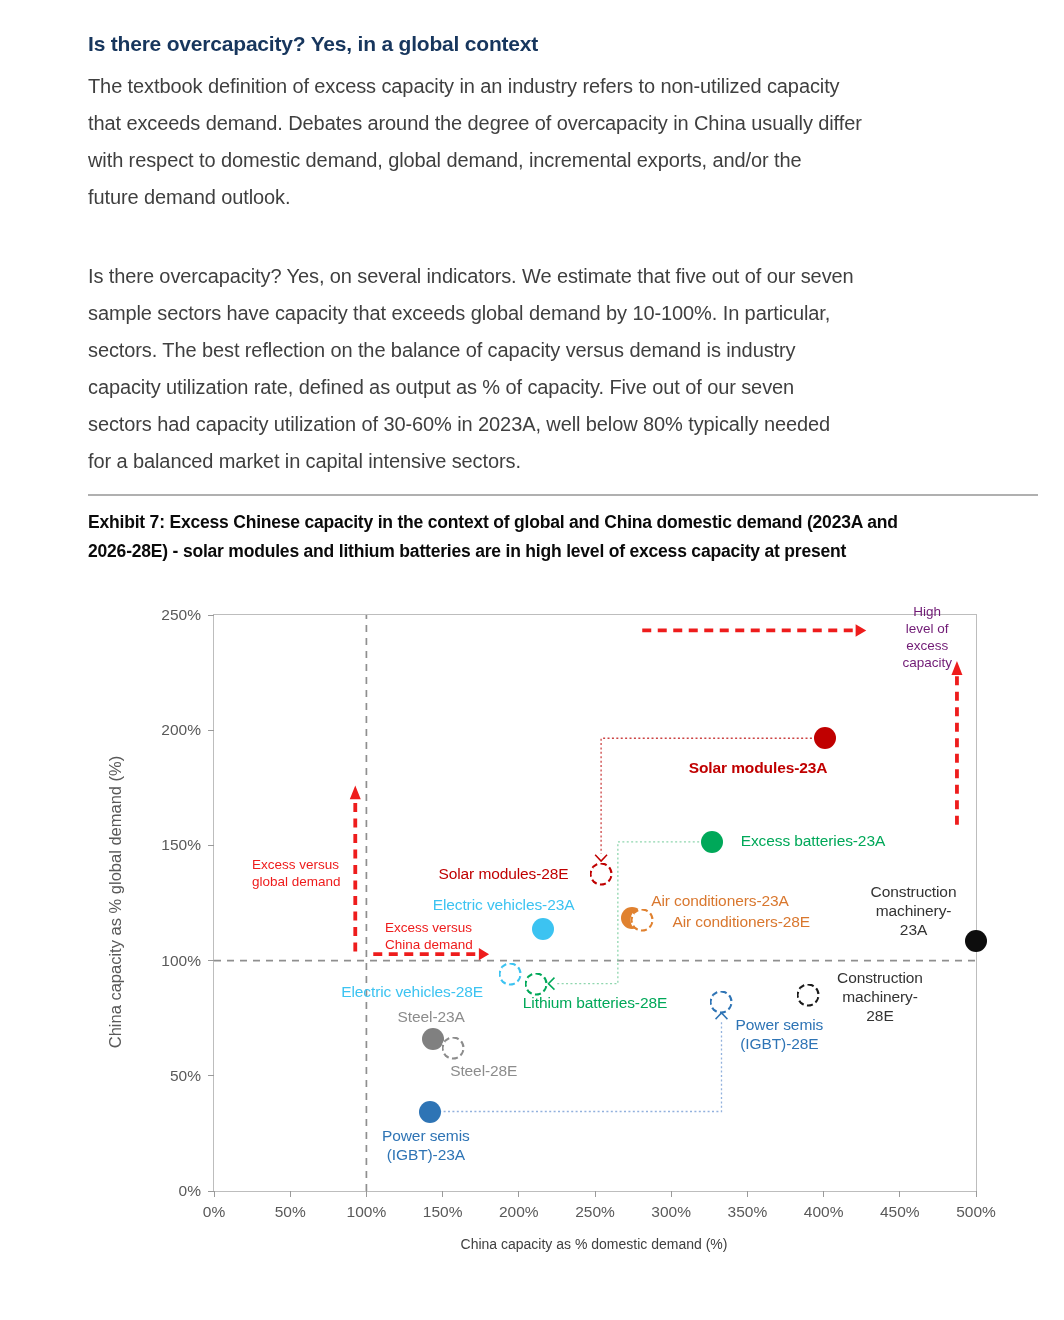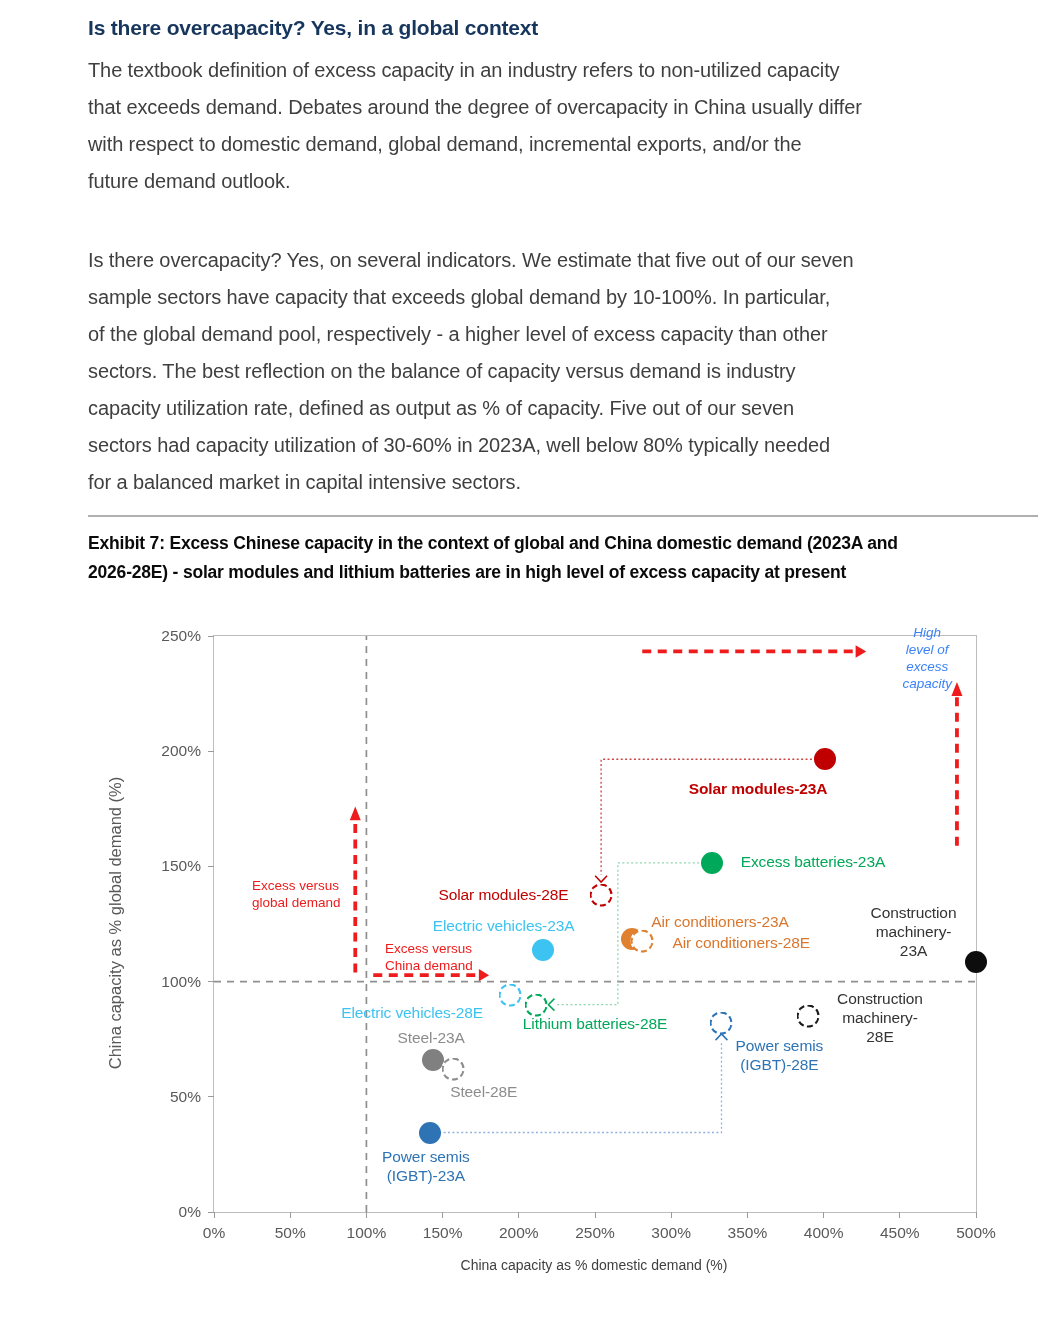--- a/index.html
+++ b/index.html
@@ -1,18 +1,18 @@
 <!DOCTYPE html>
 <html><head>
 <meta charset="utf-8">
 <style>
   html,body{margin:0;padding:0;background:#fff;}
   body{width:1064px;height:1320px;overflow:hidden;font-family:"Liberation Sans",sans-serif;position:relative;}
   .content{padding:16px 26px 0 88px;width:950px;}
-  .heading{font-size:21px;font-weight:bold;color:#17365d;margin:0 0 12px;letter-spacing:-0.2px;}
+  .heading{font-size:21px;font-weight:bold;color:#17365d;margin:16px 0 12px;letter-spacing:-0.2px;}
   .para{font-size:20px;color:#3f3f3f;margin:0 0 17px;letter-spacing:-0.1px;}
   .para .line{line-height:37px;white-space:nowrap;}
   .para.last{margin-bottom:0;margin-top:42px;}
   .rule{border:none;border-top:2px solid #b0b0b0;margin:14px 0 12px;width:950px;}
   .exhibit-title{font-size:17.5px;font-weight:bold;color:#0a0a0a;line-height:29px;white-space:pre-line;width:950px;letter-spacing:-0.2px;}
   .chart{position:relative;height:688px;margin-top:22px;width:950px;}
   .plot{position:absolute;left:125px;top:26px;width:762px;height:576px;border:1px solid #bdbdbd;background:#fff;}
   .overlay{position:absolute;left:0;top:0;width:100%;height:100%;overflow:visible;z-index:1;}
   .pt{position:absolute;border-radius:50%;transform:translate(-50%,-50%);z-index:3;}
   .pt.filled{width:22px;height:22px;}
@@ -33,21 +33,20 @@
   <h1 class="heading">Is there overcapacity? Yes, in a global context</h1>
   <div class="para" id="para-0">
       <div class="line">The textbook definition of excess capacity in an industry refers to non-utilized capacity</div>
       <div class="line">that exceeds demand. Debates around the degree of overcapacity in China usually differ</div>
       <div class="line">with respect to domestic demand, global demand, incremental exports, and/or the</div>
       <div class="line">future demand outlook.</div>
     </div>
   <div class="para last" id="para-1">
       <div class="line">Is there overcapacity? Yes, on several indicators. We estimate that five out of our seven</div>
       <div class="line">sample sectors have capacity that exceeds global demand by 10-100%. In particular,</div>
-      <div class="line">of the global demand pool, respectively - a higher level of excess capacity than other</div>
       <div class="line">sectors. The best reflection on the balance of capacity versus demand is industry</div>
       <div class="line">capacity utilization rate, defined as output as % of capacity. Five out of our seven</div>
       <div class="line">sectors had capacity utilization of 30-60% in 2023A, well below 80% typically needed</div>
       <div class="line">for a balanced market in capital intensive sectors.</div>
     </div>
   <hr class="rule">
   <div class="exhibit-title">Exhibit 7: Excess Chinese capacity in the context of global and China domestic demand (2023A and
 2026-28E) - solar modules and lithium batteries are in high level of excess capacity at present</div>
 
   <div class="chart">
@@ -134,18 +133,18 @@
         <div class="pt filled" style="left: 100%; top: 56.6%; background: rgb(13, 13, 13);"></div>
         <div class="pt-label" style="left: 91.8%; top: 51.2%; color: rgb(51, 51, 51);">Construction
 machinery-23A</div>
         <div class="pt dashed" style="left: 78%; top: 66%; border-color: rgb(26, 26, 26);"></div>
         <div class="pt-label" style="left: 87.4%; top: 66.2%; color: rgb(51, 51, 51);">Construction
 machinery-28E</div>
         <div class="ann" style="left: 10.8%; top: 44.8%; color: rgb(238, 28, 28); text-align: left;">Excess versus
 global demand</div>
         <div class="ann" style="left: 28.2%; top: 55.68%; color: rgb(238, 28, 28); text-align: left;">Excess versus
 China demand</div>
-        <div class="ann" style="left: 93.6%; top: 3.84%; color: #3b82f6; text-align: center; font-style: italic;">High level of
+        <div class="ann" style="left: 93.6%; top: 3.84%; color: #701a75; text-align: center;">High level of
 excess capacity</div>
       </div>
     <div class="xtitle">China capacity as % domestic demand (%)</div>
   </div>
 </div>
 
 </body></html>

